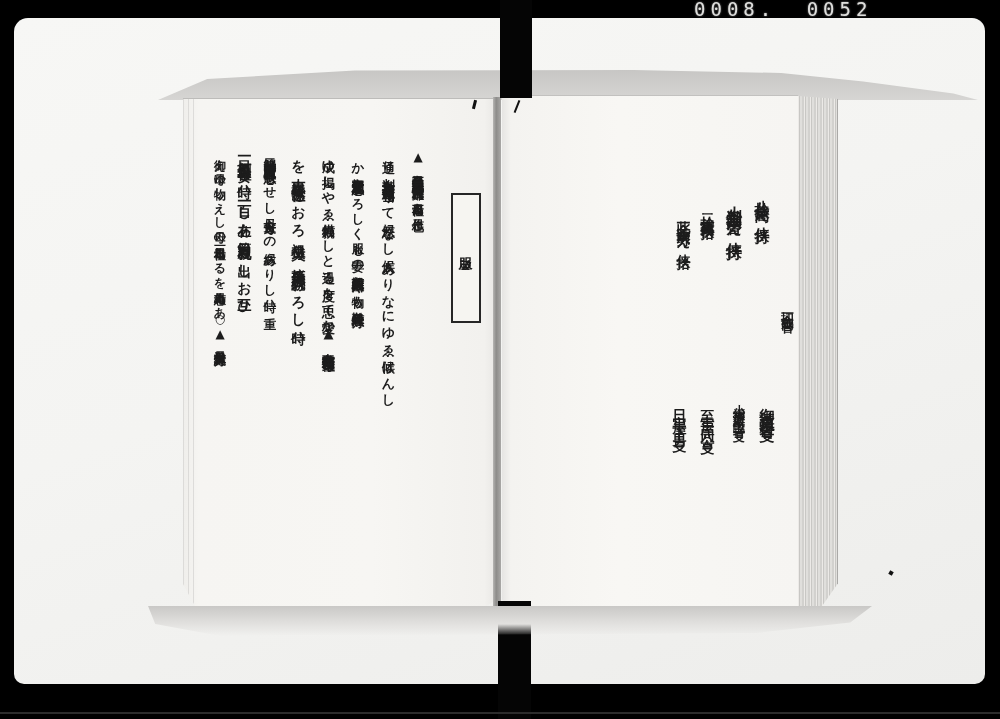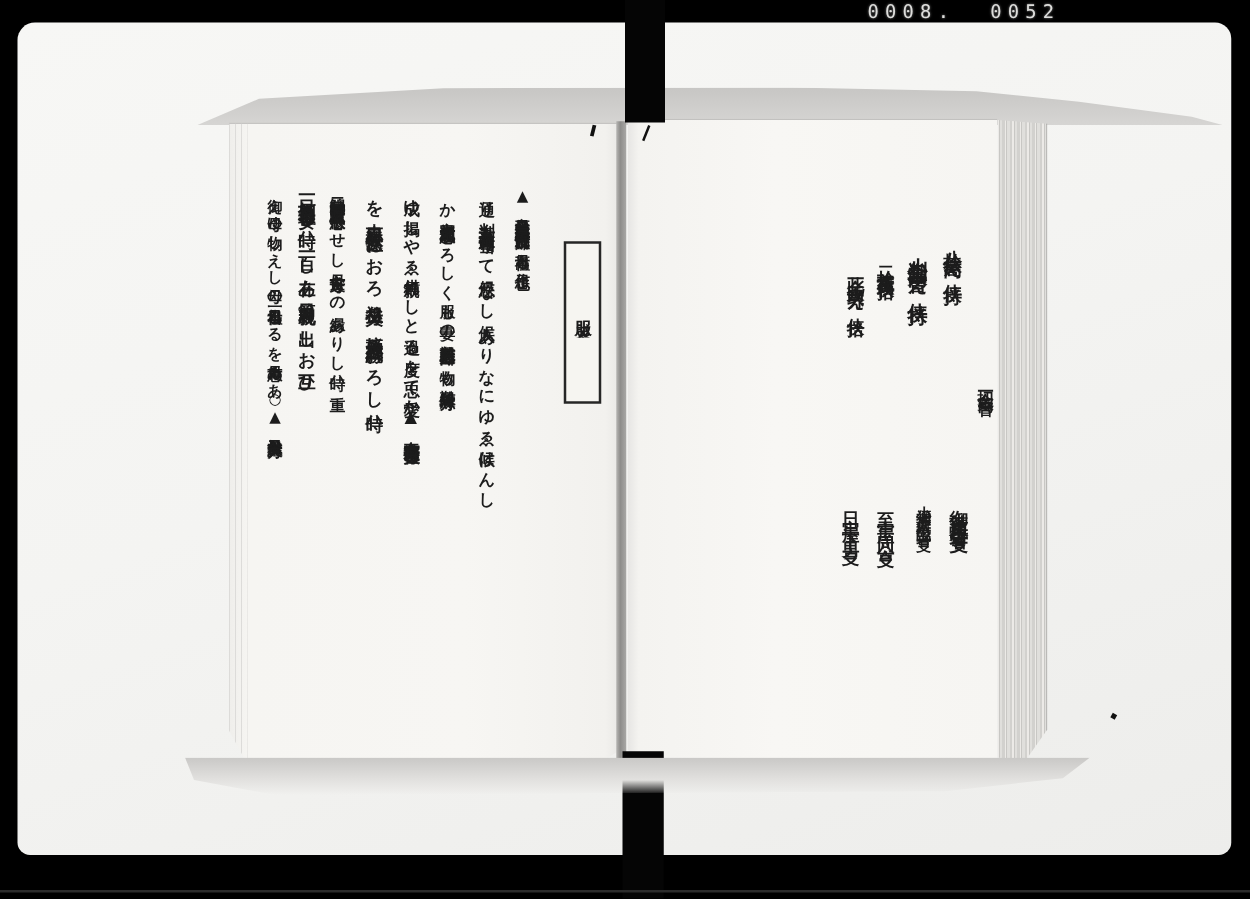--- a/index.html
+++ b/index.html
@@ -1,21 +1,21 @@
 <!DOCTYPE html>
 <html><head>
 <meta charset="utf-8">
 <style>
   html,body{margin:0;padding:0;background:#000;}
   #stage{position:relative;width:1000px;height:719px;background:#000;overflow:hidden;
          font-family:"DejaVu Sans",sans-serif;}
 
   
   #counter{position:absolute;left:694px;top:1px;height:16px;
-           font-family:"DejaVu Sans Mono",monospace;font-size:15px;line-height:16px;
+           font-family:"DejaVu Sans Mono",monospace;font-size:19px;line-height:16px;
            color:#dededc;letter-spacing:5px;word-spacing:14px;
            text-shadow:0 0 2px rgba(255,255,255,.55);}
 
   
   #backing{position:absolute;left:14px;top:18px;width:971px;height:666px;
            background:linear-gradient(160deg,#f7f7f5 0%,#f4f4f2 45%,#ededeb 100%);
            border-radius:14px 13px 10px 10px;}
 
   
   #top-shadow{position:absolute;left:158px;top:70px;width:820px;height:30px;

